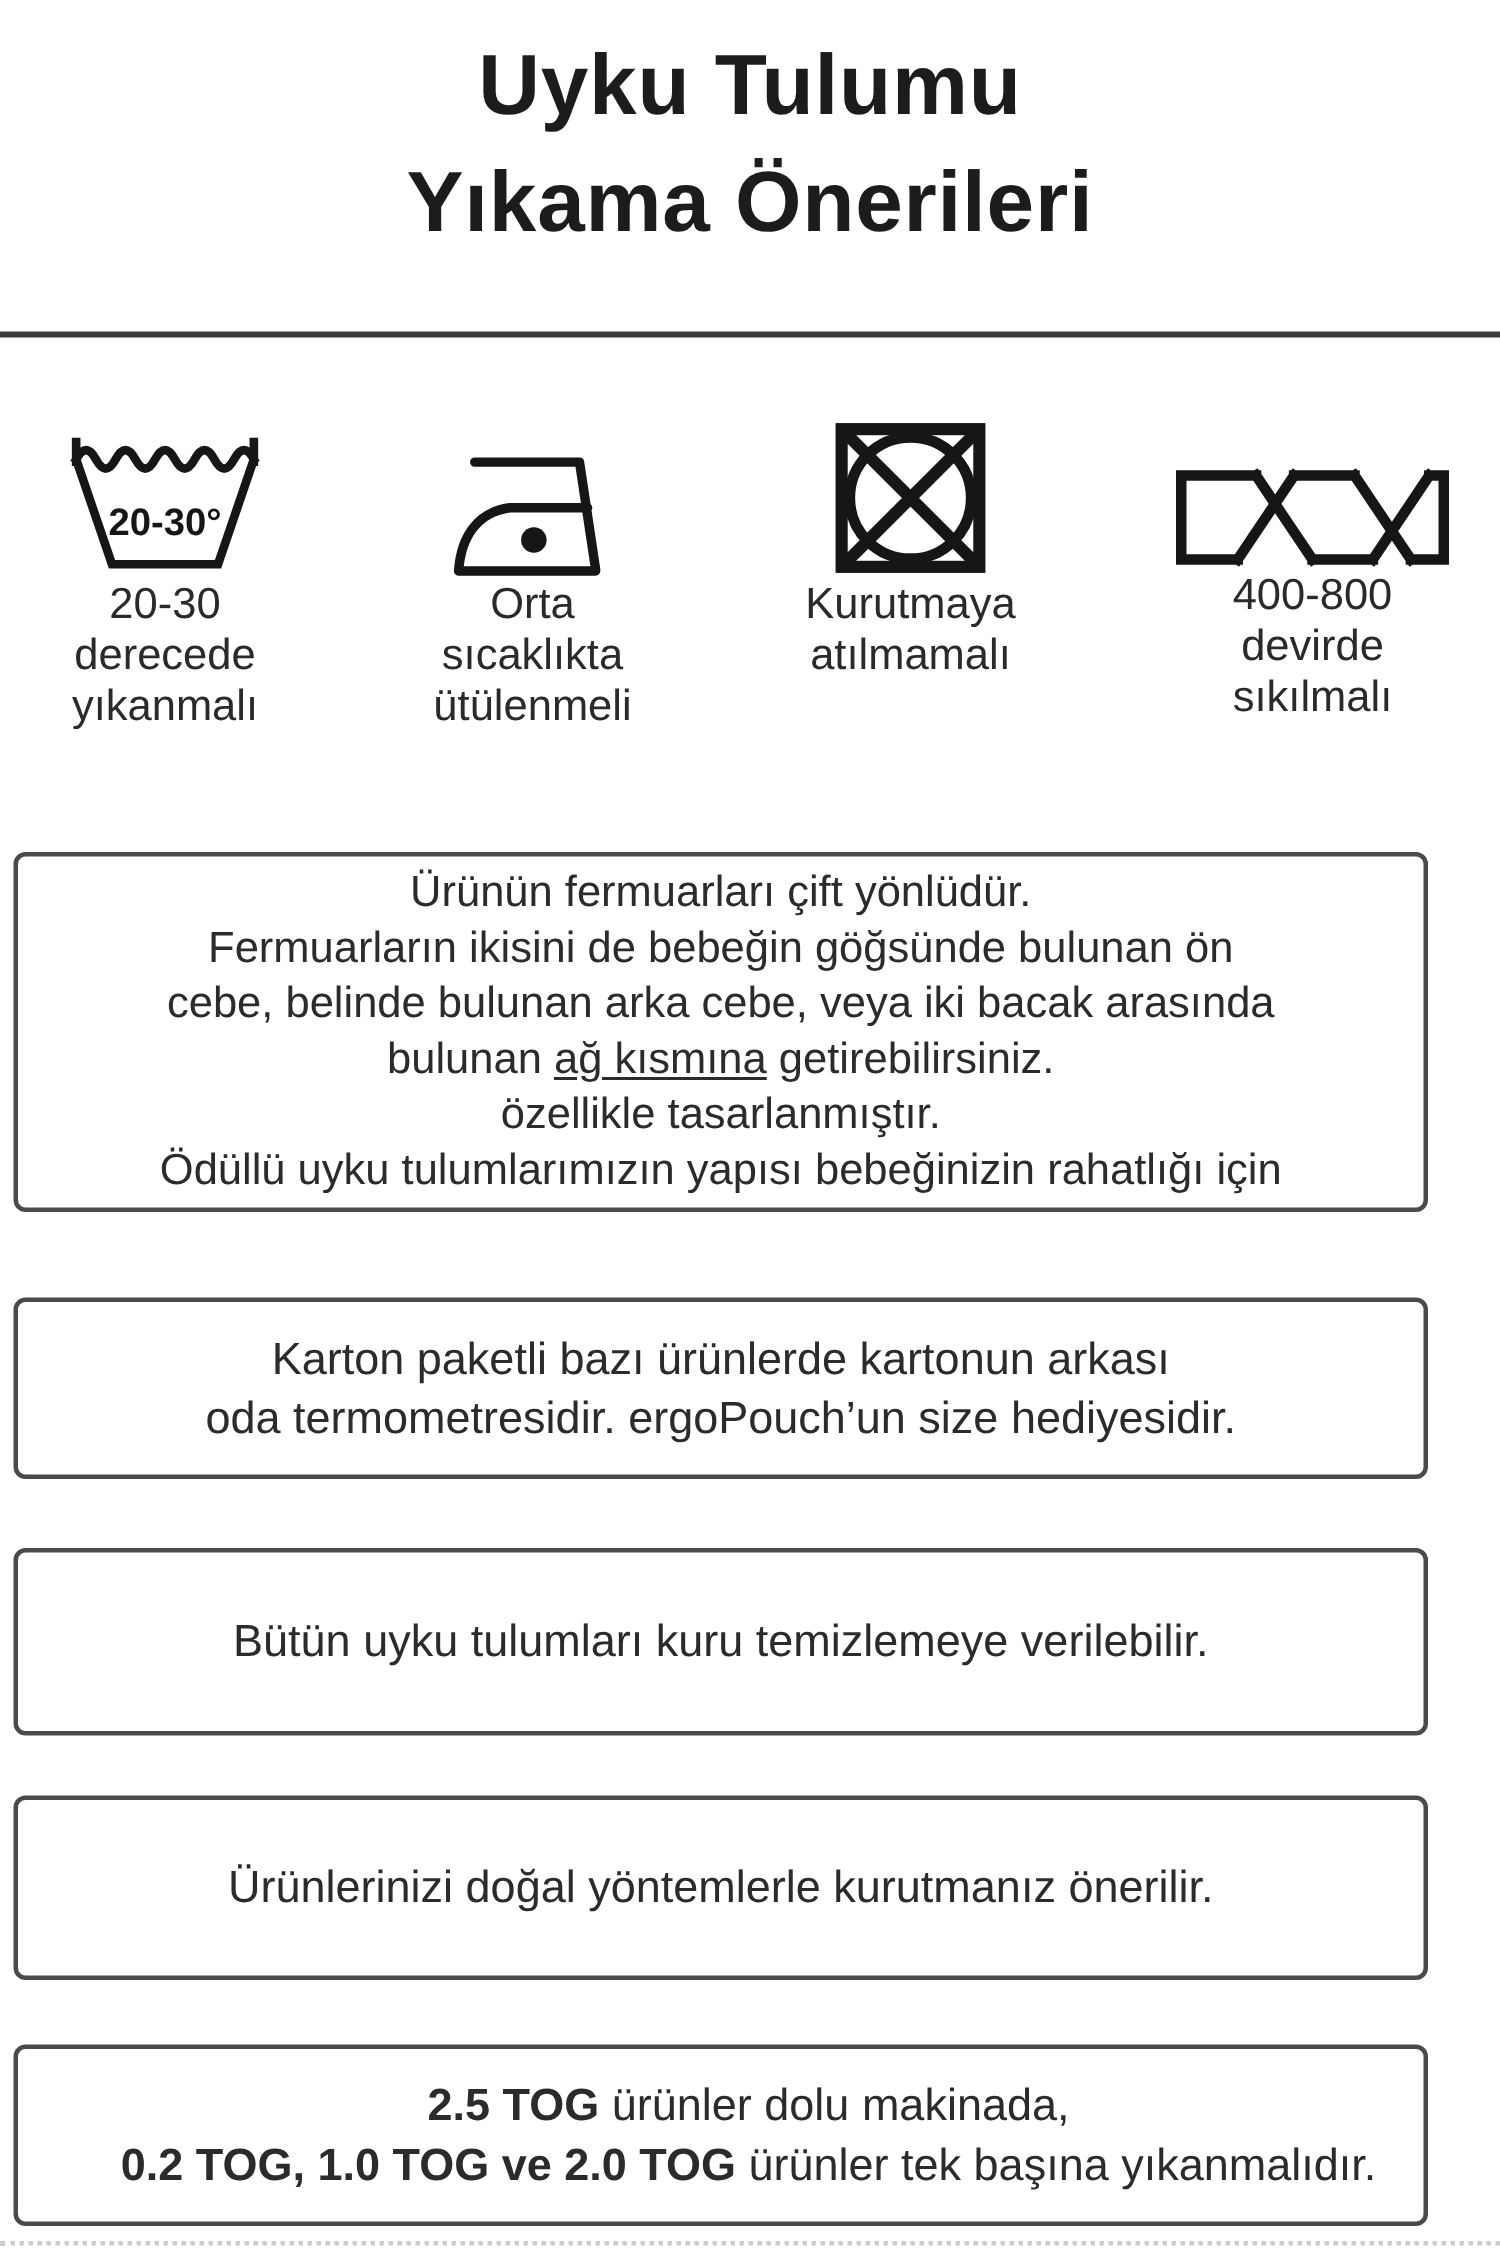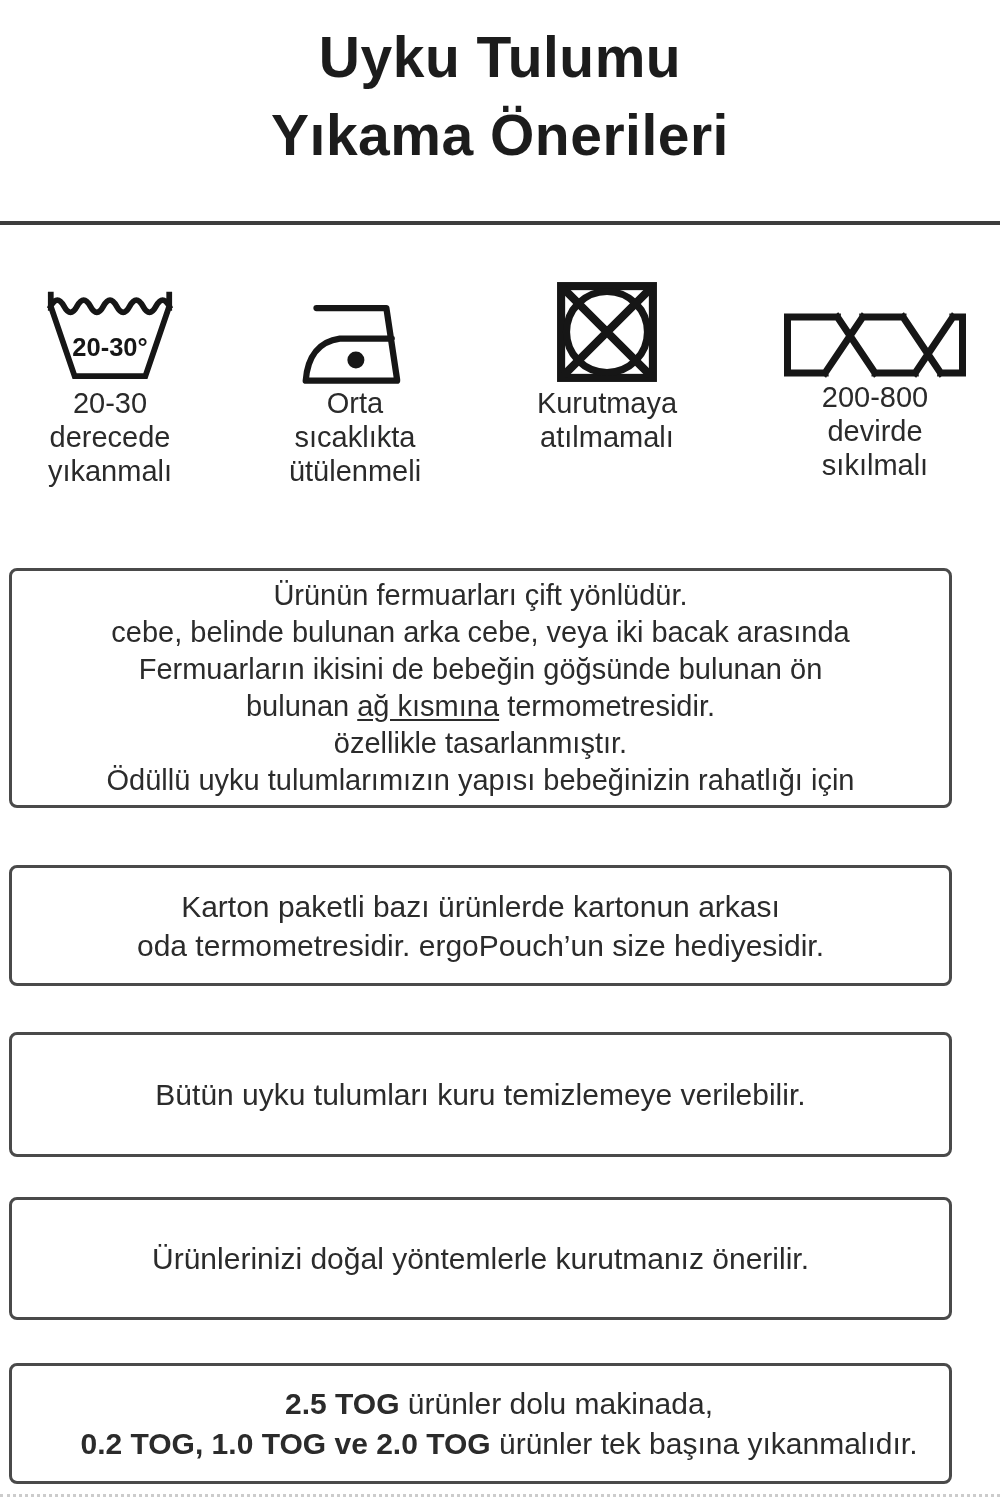--- a/index.html
+++ b/index.html
@@ -110,30 +110,30 @@
 <div class="icon-col col-4">
   <div class="icon-slot" style="height:112px;">
     <svg width="184" height="70" viewBox="0 0 210 80">
       <path class="care-stroke" stroke-width="8" stroke-linecap="square" d="M5,8 V72 M5,8 H62 M5,72 H48
            M62,8 L105,72 M48,72 L91,8
            M91,8 H137 M105,72 H151
            M137,8 L180,72 M151,72 L194,8
            M194,8 H205 M180,72 H205 M205,8 V72"></path>
     </svg>
   </div>
-  <div class="caption">200-800
+  <div class="caption">400-800
 devirde
 sıkılmalı</div>
 </div>
 
 <div class="info-box box-1">
   <div>Ürünün fermuarları çift yönlüdür.</div>
+  <div>Fermuarların ikisini de bebeğin göğsünde bulunan ön</div>
   <div>cebe, belinde bulunan arka cebe, veya iki bacak arasında</div>
-  <div>Fermuarların ikisini de bebeğin göğsünde bulunan ön</div>
-  <div><span>bulunan </span><span class="u">ağ kısmına</span><span> termometresidir.</span></div>
+  <div><span>bulunan </span><span class="u">ağ kısmına</span><span> getirebilirsiniz.</span></div>
   <div>özellikle tasarlanmıştır.</div>
   <div>Ödüllü uyku tulumlarımızın yapısı bebeğinizin rahatlığı için</div>
 </div>
 
 <div class="info-box box-2">Karton paketli bazı ürünlerde kartonun arkası
 oda termometresidir. ergoPouch’un size hediyesidir.</div>
 
 <div class="info-box box-3">Bütün uyku tulumları kuru temizlemeye verilebilir.</div>
 
 <div class="info-box box-4">Ürünlerinizi doğal yöntemlerle kurutmanız önerilir.</div>

